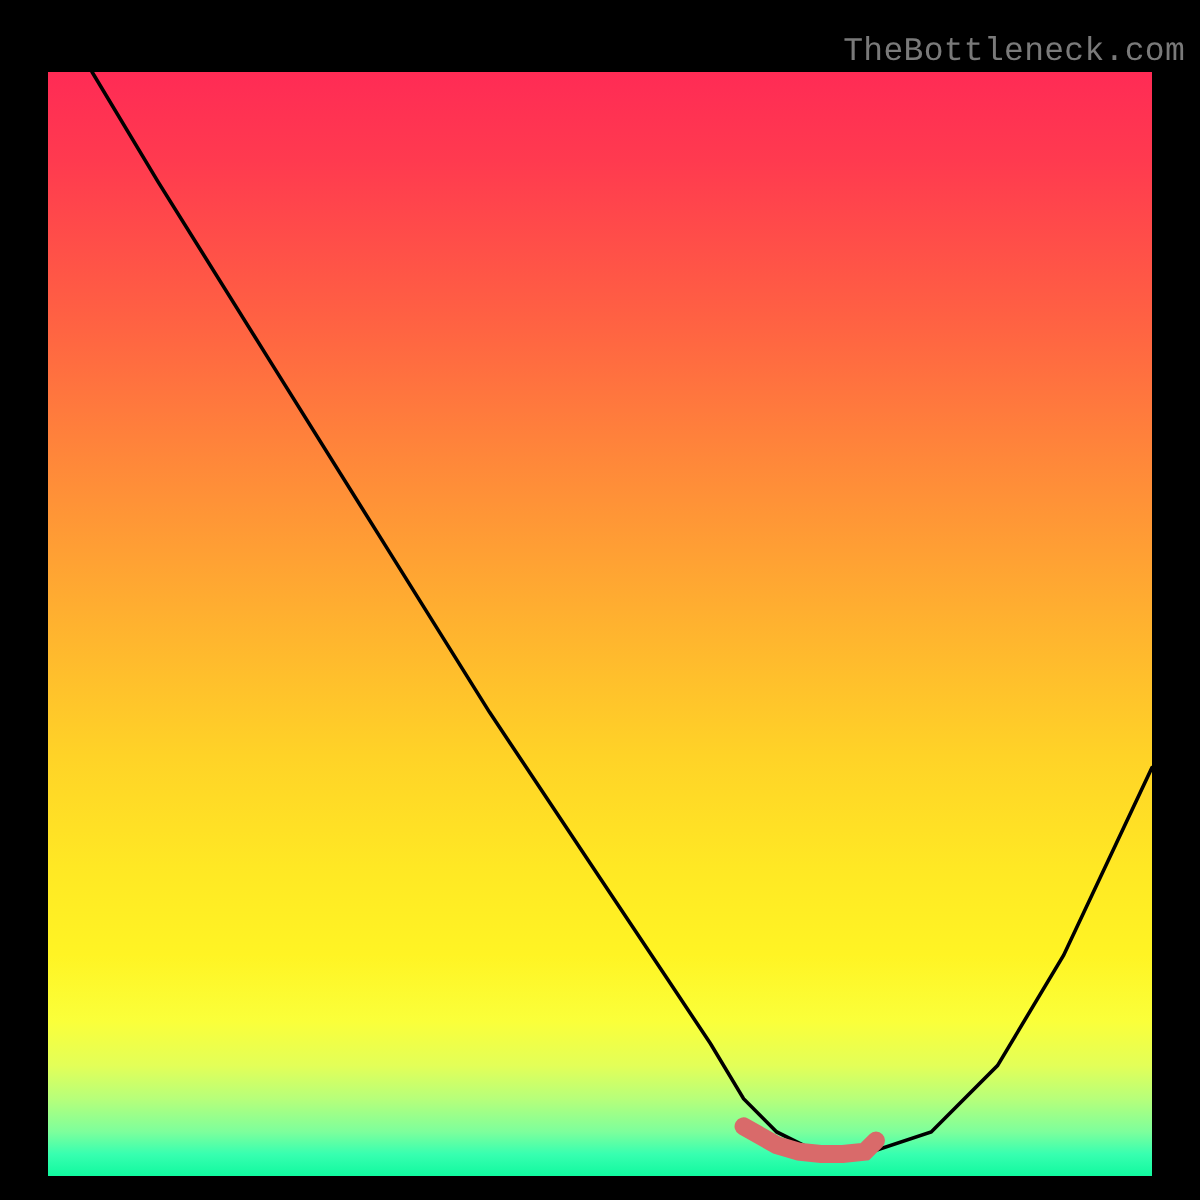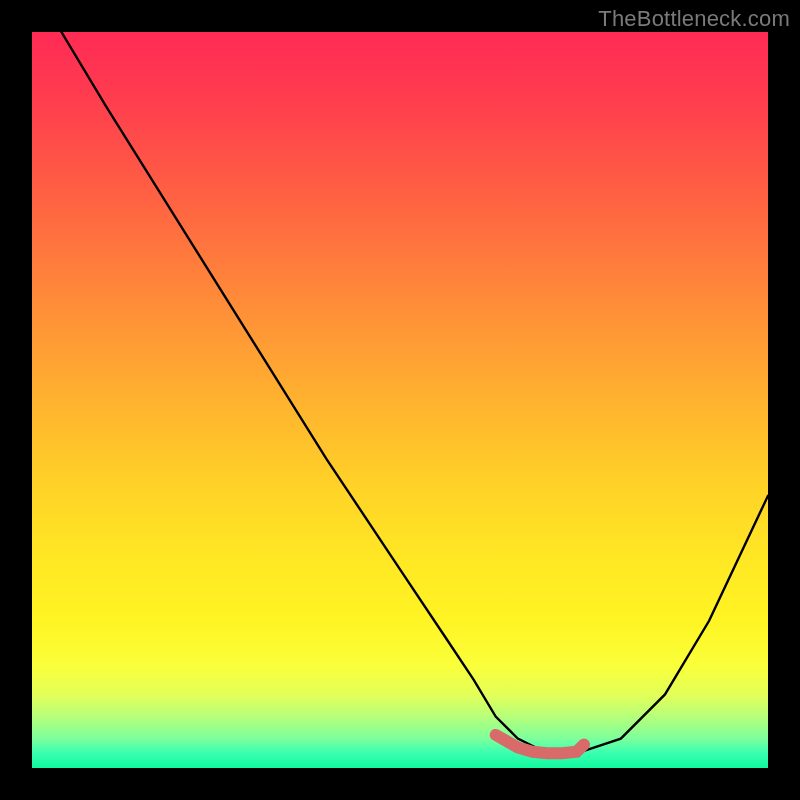--- a/index.html
+++ b/index.html
@@ -7,24 +7,25 @@
     padding: 0;
     width: 800px;
     height: 800px;
     background: #000;
     overflow: hidden;
     font-family: Arial, Helvetica, sans-serif;
   }
   .frame {
     position: absolute;
     left: 0;
-    top: 0;
+    top: 16px;
     width: 800px;
     height: 648px;
     background: #000;
+    font-family: Liberation Mono, monospace;
   }
   .plot {
     position: absolute;
     left: 32px;
     top: 32px;
     width: 736px;
     height: 736px;
     background: linear-gradient(
       to bottom,
       #ff2b55 0%,

